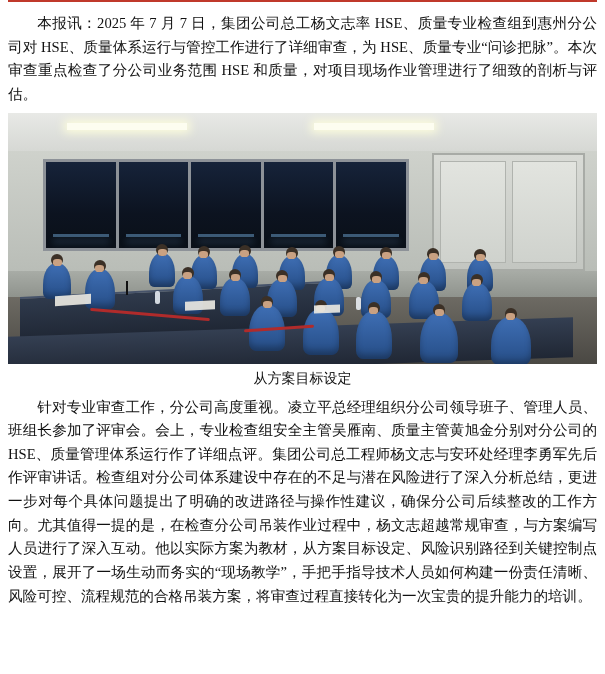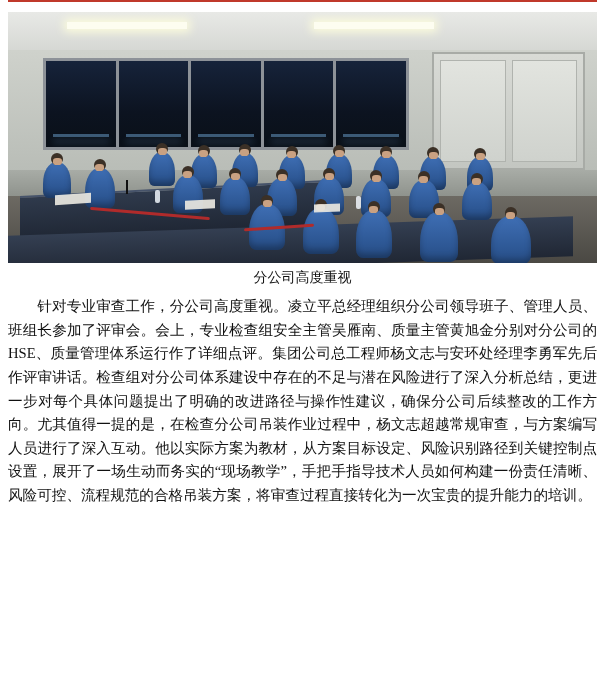--- a/index.html
+++ b/index.html
@@ -160,20 +160,21 @@
     border-radius: 2px;
   }
 </style>
 </head>
 <body>
 
 <div class="page">
 
   <div class="rule"></div>
 
+  <p class="body-text">本报讯：2025 年 7 月 7 日，集团公司总工杨文志率 HSE、质量专业检查组到惠州分公司对 HSE、质量体系运行与管控工作进行了详细审查，为 HSE、质量专业“问诊把脉”。本次审查重点检查了分公司业务范围 HSE 和质量，对项目现场作业管理进行了细致的剖析与评估。</p>
 
   <div class="figure">
     <div class="photo">
       <div class="ceiling">
         <div class="lightbar" style="left:10%;width:120px;"></div>
         <div class="lightbar" style="left:52%;width:120px;"></div>
       </div>
       <div class="wall"></div>
 
       <div class="windowband">
@@ -267,18 +268,18 @@
 
       <div class="whitedoc" style="left:8%;top:182px;width:36px;height:10px;transform:skewY(-4deg);"></div>
       <div class="whitedoc" style="left:30%;top:188px;width:30px;height:9px;transform:skewY(-3deg);"></div>
       <div class="whitedoc" style="left:52%;top:192px;width:26px;height:8px;transform:skewY(-2deg);"></div>
       <div class="bottle" style="left:59%;top:184px;"></div>
       <div class="bottle" style="left:25%;top:178px;"></div>
       <div class="mic" style="left:20%;top:168px;height:14px;"></div>
       <div class="cable" style="left:14%;top:200px;width:120px;transform:rotate(5deg);"></div>
       <div class="cable" style="left:40%;top:214px;width:70px;transform:rotate(-4deg);"></div>
     </div>
-    <div class="caption">分公司高度重视</div>
+    <div class="caption">从方案目标设定</div>
   </div>
 
   <p class="body-text">针对专业审查工作，分公司高度重视。凌立平总经理组织分公司领导班子、管理人员、班组长参加了评审会。会上，专业检查组安全主管吴雁南、质量主管黄旭金分别对分公司的 HSE、质量管理体系运行作了详细点评。集团公司总工程师杨文志与安环处经理李勇军先后作评审讲话。检查组对分公司体系建设中存在的不足与潜在风险进行了深入分析总结，更进一步对每个具体问题提出了明确的改进路径与操作性建议，确保分公司后续整改的工作方向。尤其值得一提的是，在检查分公司吊装作业过程中，杨文志超越常规审查，与方案编写人员进行了深入互动。他以实际方案为教材，从方案目标设定、风险识别路径到关键控制点设置，展开了一场生动而务实的“现场教学”，手把手指导技术人员如何构建一份责任清晰、风险可控、流程规范的合格吊装方案，将审查过程直接转化为一次宝贵的提升能力的培训。</p>
 
 </div>
 
 </body></html>

